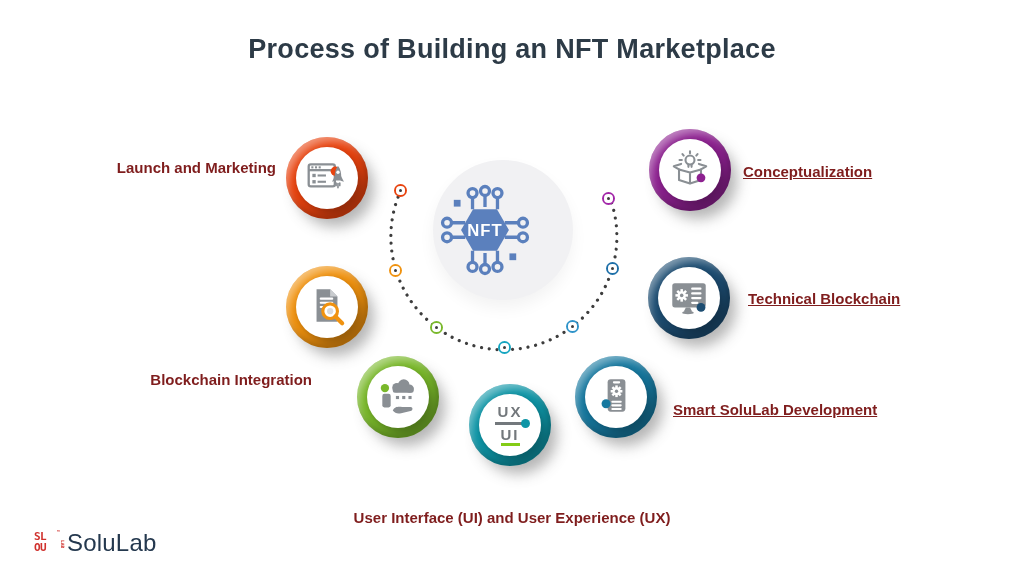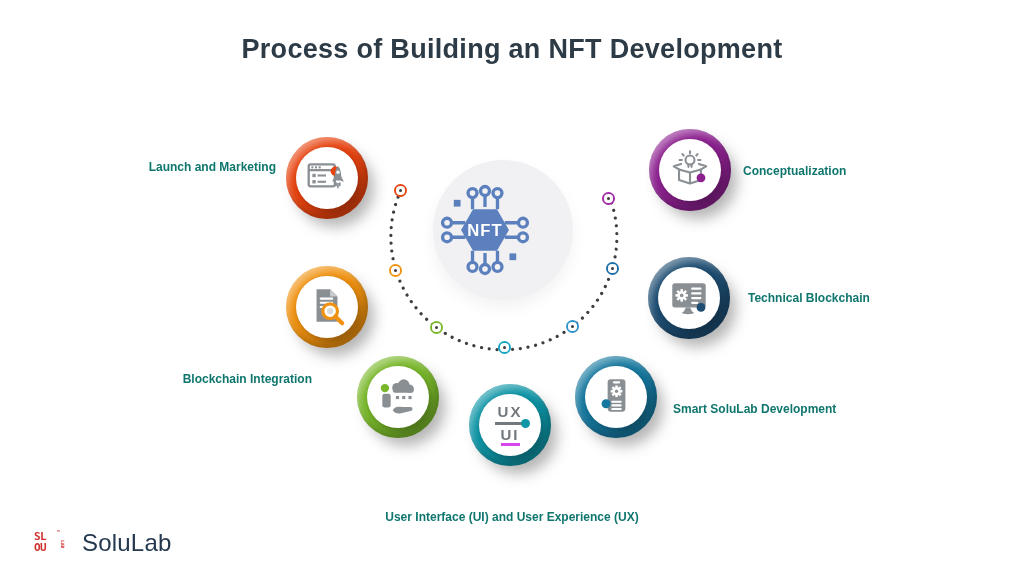--- a/index.html
+++ b/index.html
@@ -19,47 +19,47 @@
   .nft-svg{width:104px;height:104px;}
   
   .step-circle{position:absolute;width:82px;height:82px;border-radius:50%;
        box-shadow: inset 6px 8px 8px -4px rgba(255,255,255,.45),
                    inset -6px -8px 10px -2px rgba(0,0,0,.32),
                    8px 10px 14px -2px rgba(90,90,90,.45);}
   .step-inner{position:absolute;inset:10px;border-radius:50%;background:#fff;
        box-shadow:2.5px 3.5px 6px rgba(0,0,0,.30);
        display:flex;align-items:center;justify-content:center;}
   .step-icon{width:46px;height:46px;}
-  .step-label{position:absolute;font-size:12px;font-weight:700;color:#0f766e;
+  .step-label{position:absolute;font-size:15px;font-weight:700;color:#7f1d1d;
        white-space:nowrap;line-height:19px;}
-  .lbl-right{text-align:left;}
+  .lbl-right{text-align:left;text-decoration:underline;}
   .lbl-left{text-align:right;}
   .lbl-center{left:0;width:100%;text-align:center;}
   
   .uxui-glyph{display:flex;flex-direction:column;align-items:center;
        font-weight:700;font-size:15px;letter-spacing:2px;color:#73787c;line-height:15px;}
   .uxui-line{width:30px;height:3px;background:#73787c;position:relative;margin:2.5px 0;}
   .uxui-dot{position:absolute;right:-5px;top:-3px;width:9px;height:9px;border-radius:50%;}
-  .uxui-underline{border-bottom:3px solid #d946ef;padding-bottom:1px;}
-  
-  .logo{position:absolute;left:34px;top:529px;display:flex;align-items:center;gap:22px;}
+  .uxui-underline{border-bottom:3px solid #84cc16;padding-bottom:1px;}
+  
+  .logo{position:absolute;left:34px;top:529px;display:flex;align-items:center;gap:7px;}
   .logo-icon{position:relative;width:26px;height:24px;color:#d0312d;
        font-family:"DejaVu Sans Mono",monospace;font-weight:700;}
   .li-row{display:block;font-size:11px;line-height:11px;letter-spacing:-.5px;}
   .li-tm{position:absolute;top:-2px;right:0;font-size:5px;letter-spacing:0;}
   .li-side{position:absolute;top:9px;right:-4px;font-size:4.5px;writing-mode:vertical-rl;
        letter-spacing:0;line-height:4.5px;}
   .logo-text{font-size:24px;color:#24384e;font-weight:500;letter-spacing:.2px;}
 </style>
 </head>
 <body>
 
 <div class="canvas">
 
-  <h1 class="title">Process of Building an NFT Development</h1>
+  <h1 class="title">Process of Building an NFT Marketplace</h1>
 
   <svg class="arc-svg" width="1024" height="576" viewBox="0 0 1024 576">
     <path d="M401 190 A113 113 0 1 0 610 198" fill="none" stroke-width="3.2" stroke-linecap="round" stroke-dasharray="0.01 7.8" stroke="#3d3d3d"></path>
   </svg>
 
   <div class="arc-marker" style="left: 394px; top: 184px; background-color: rgb(232, 67, 15); color: rgb(232, 67, 15);">
       <i class="m-white"></i>
       <i class="m-dot"></i>
     </div>
   <div class="arc-marker" style="left: 389px; top: 264px; background-color: rgb(240, 146, 15); color: rgb(240, 146, 15);">

